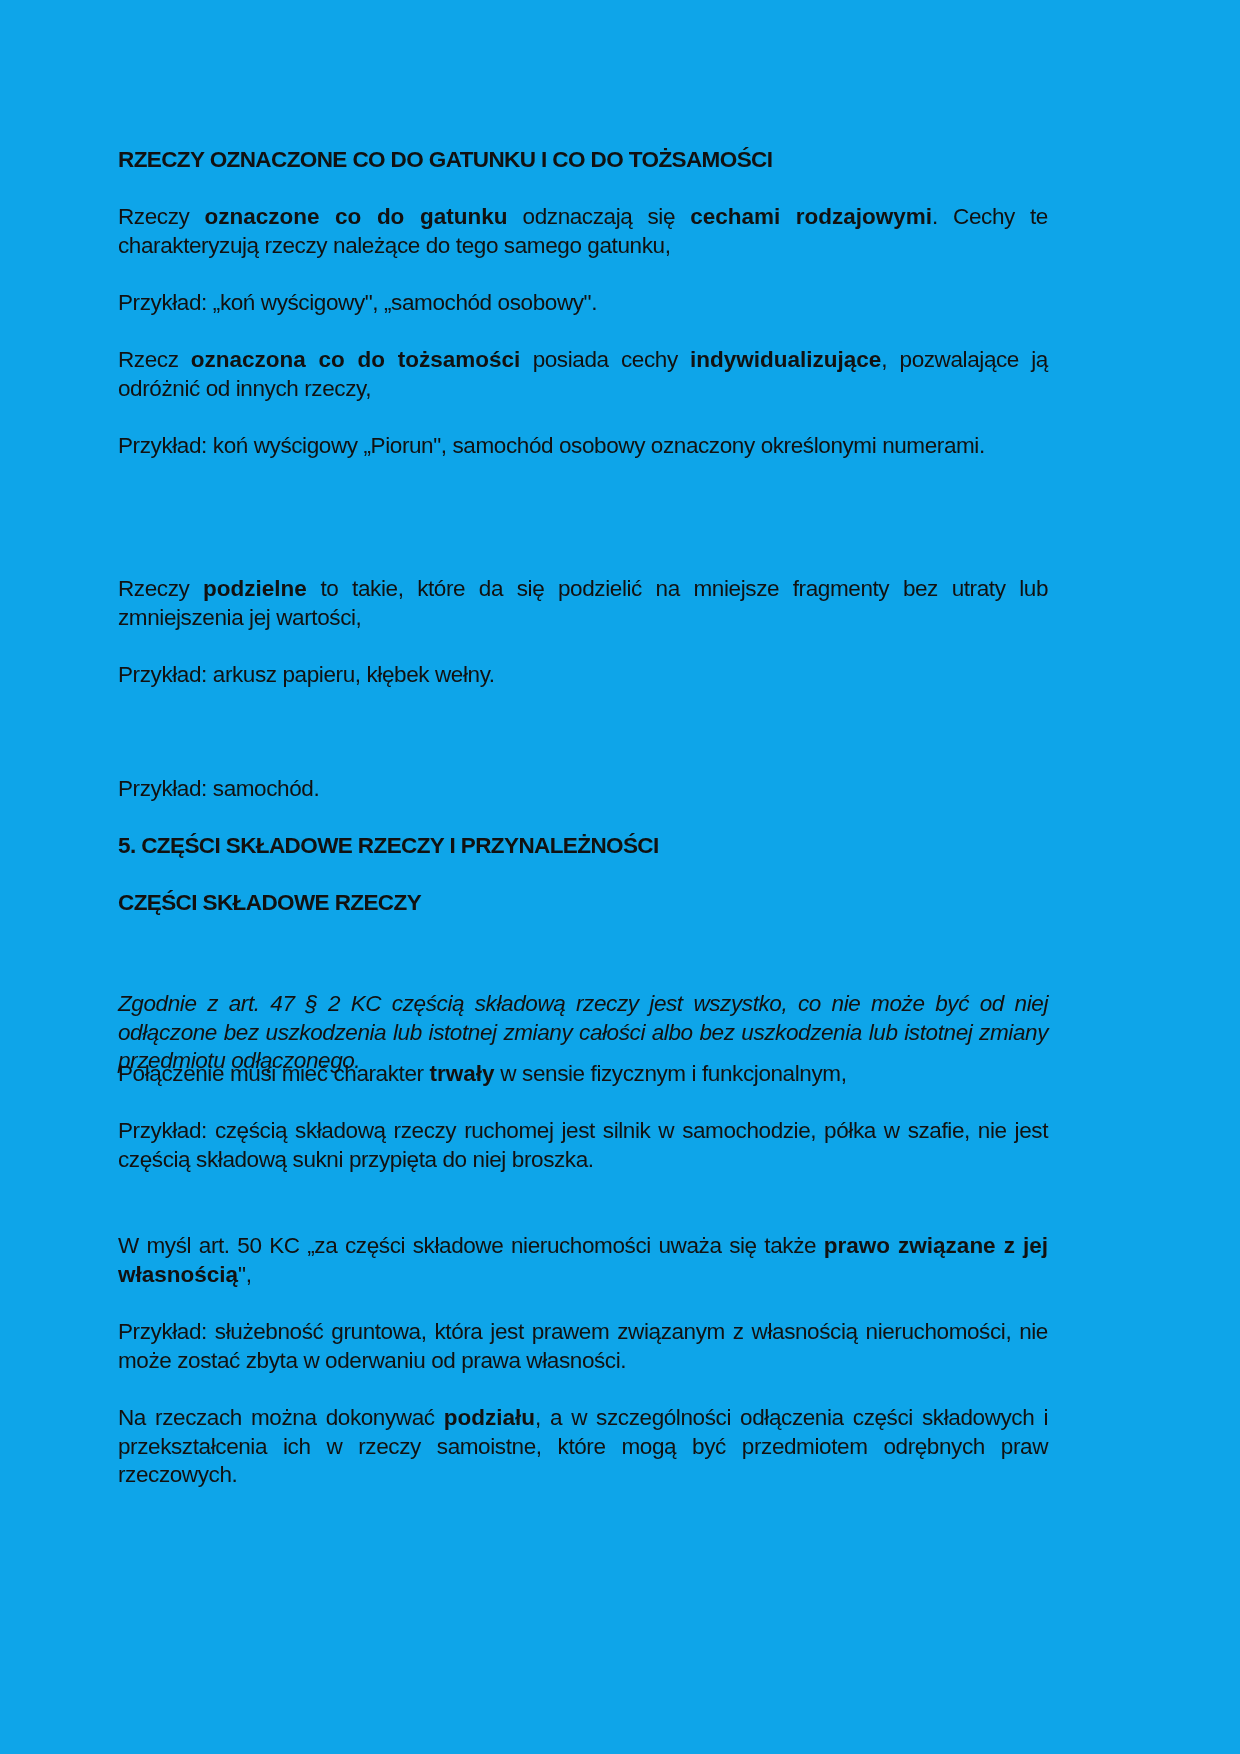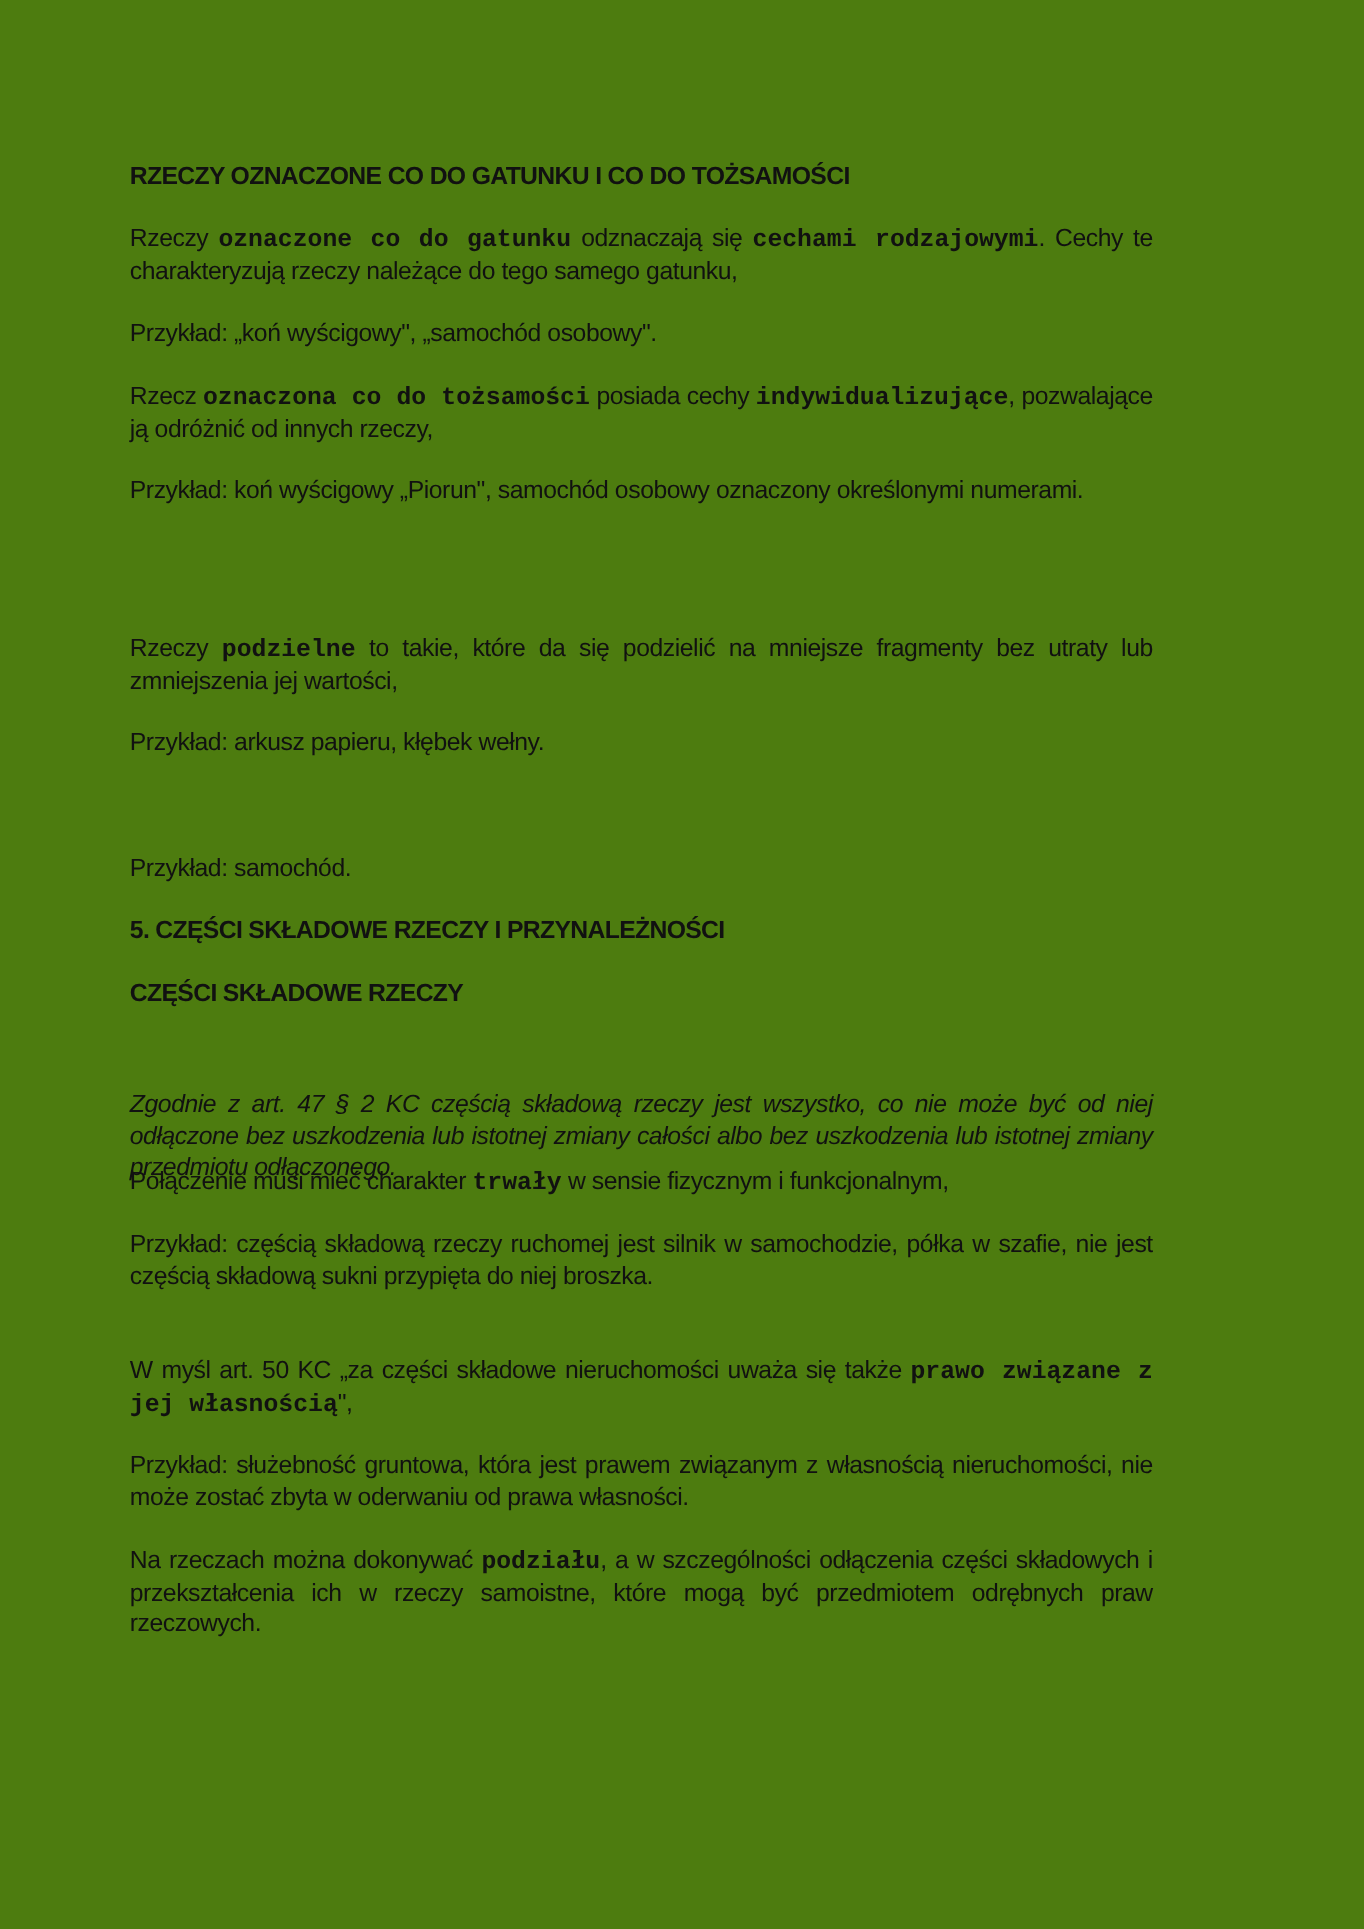--- a/index.html
+++ b/index.html
@@ -1,29 +1,29 @@
 <!DOCTYPE html>
 <html><head>
   <meta charset="utf-8">
   <style>
     html, body { margin: 0; padding: 0; background: #ffffff; }
     body { width: 1240px; height: 1754px; position: relative; overflow: hidden; }
     .page {
       position: absolute; left: 0; top: 0; width: 1240px; height: 1754px;
-      background: #4d7c0f; color: #111111;
+      background: #0ea5e9; color: #111111;
       font-family: "Liberation Sans", sans-serif;
     }
     .block {
       position: absolute; left: 118px; width: 930px;
       font-size: 22.5px; line-height: 28.5px;
       letter-spacing: -0.4px;
     }
     .justify { text-align: justify; text-align-last: left; }
     .heading { font-weight: bold; letter-spacing: -0.6px; }
-    .b { font-weight: bold; letter-spacing: 0px; font-family: Liberation Mono, monospace; }
+    .b { font-weight: bold; letter-spacing: 0px; }
     .u { text-underline-offset: 3px; text-decoration-thickness: 1.5px; }
   </style>
 </head>
 <body>
 
 <div class="page">
 
   <div class="block heading" style="top:146px;">RZECZY OZNACZONE CO DO GATUNKU I CO DO TOŻSAMOŚCI</div>
 
   <div class="block justify" style="top:203px;"><span>Rzeczy </span><span class="b">oznaczone co do gatunku</span><span> odznaczają się </span><span class="b">cechami rodzajowymi</span><span>. Cechy te charakteryzują rzeczy należące do tego samego gatunku,</span></div>

